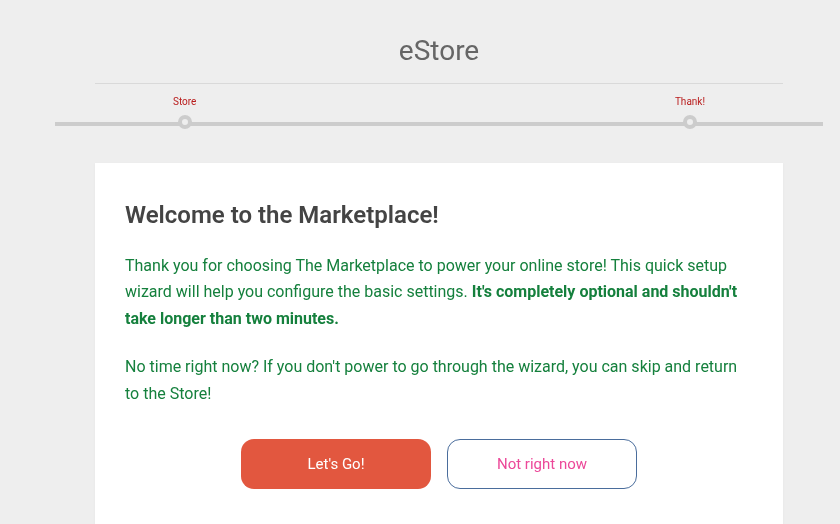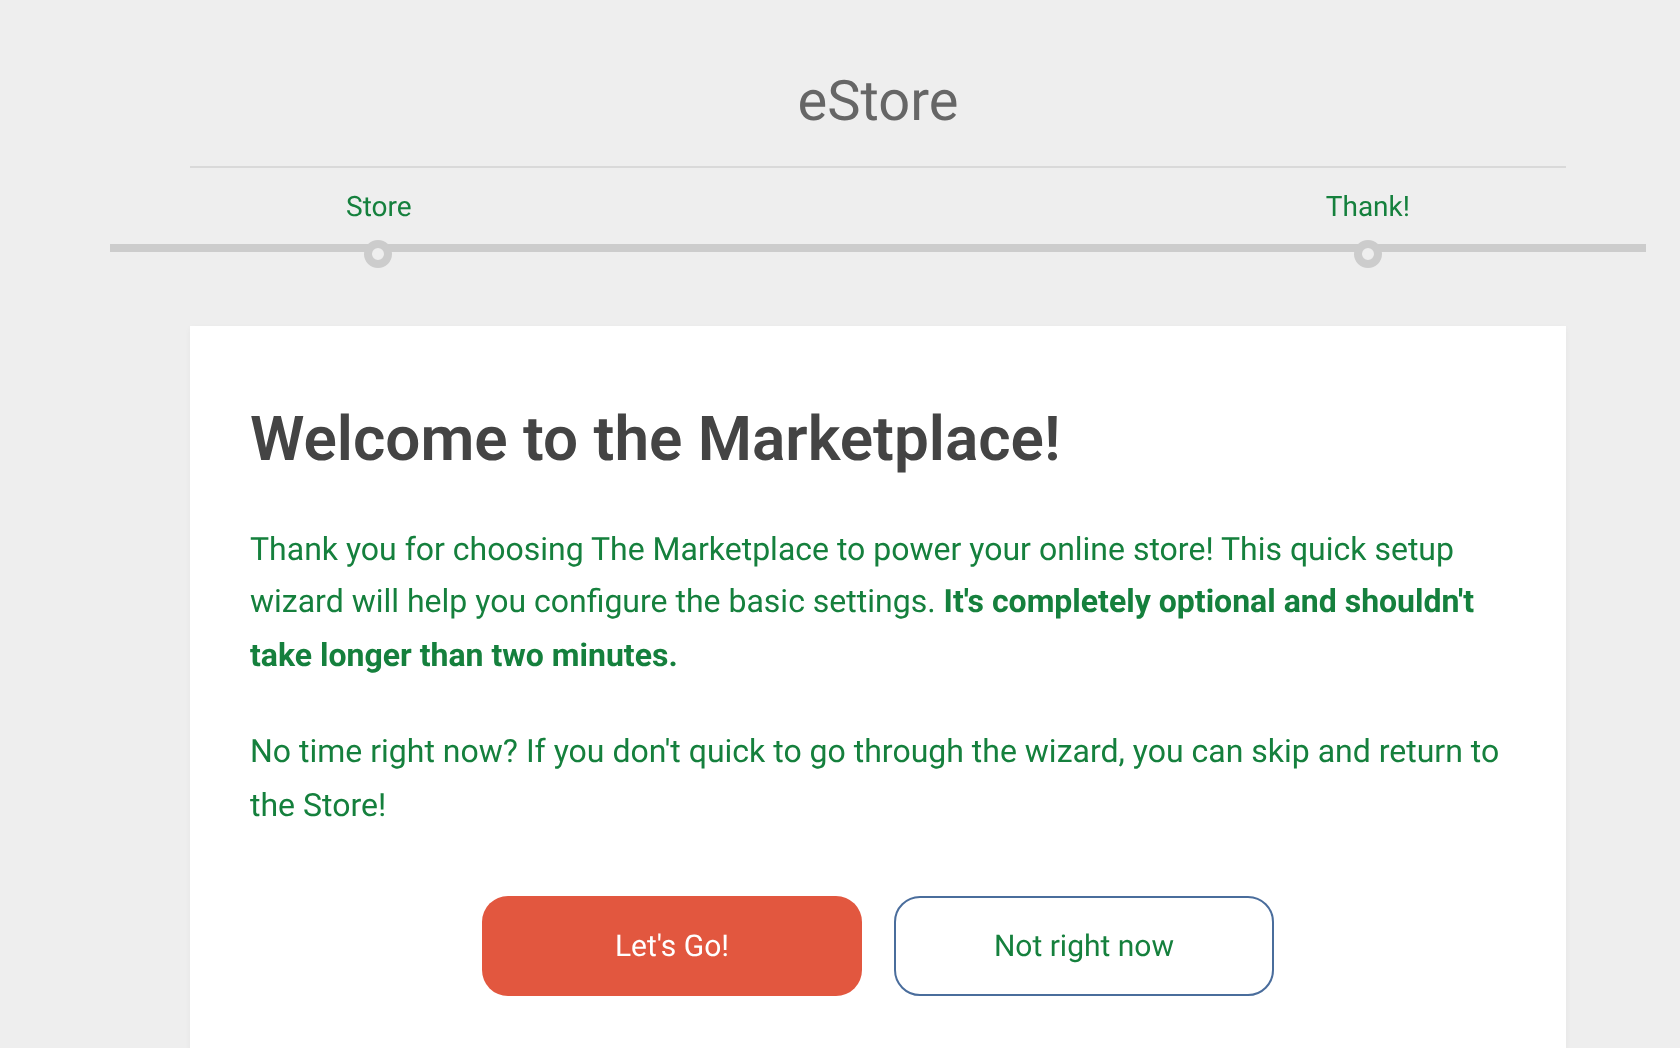--- a/index.html
+++ b/index.html
@@ -48,41 +48,41 @@
       position: relative;
       padding: 0 78px;
     }
     .step {
       display: flex;
       flex-direction: column;
       align-items: center;
       gap: 8px;
     }
     .step-label {
-      color: #15803d;
-      font-size: 14px;
+      color: #b91c1c;
+      font-size: 10px;
       padding-top: 12px;
     }
     .step-dot {
       width: 14px;
       height: 14px;
       border-radius: 50%;
       background: #eeeeee;
       border: 4px solid #cccccc;
       position: relative;
       z-index: 2;
     }
     .card {
       background: #ffffff;
       margin: 24px 57px 0 95px;
       padding: 38px 30px 38px 30px;
       box-shadow: 0 1px 3px rgba(0,0,0,0.04);
     }
     .card-title {
-      font-size: 31px;
+      font-size: 24px;
       color: #444444;
       font-weight: 600;
       margin-bottom: 24px;
     }
     .card-text {
       font-size: 16px;
       line-height: 1.65;
       color: #15803d;
       margin-bottom: 22px;
     }
@@ -102,21 +102,21 @@
       font-family: inherit;
     }
     .btn-primary {
       background: #e2573f;
       color: #ffffff;
       border: none;
       font-weight: 400;
     }
     .btn-secondary {
       background: #ffffff;
-      color: #15803d;
+      color: #ec4899;
       border: 1px solid #4a6d9c;
     }
   </style>
 </head>
 <body>
 
 <div class="container">
 
   <div class="header">
     <h1 class="header-title">eStore</h1>
@@ -134,20 +134,20 @@
         <span class="step-dot"></span>
       </div>
     </div>
   </div>
 
   <div class="card">
     <h2 class="card-title">Welcome to the Marketplace!</h2>
     <p class="card-text">
       <span>Thank you for choosing The Marketplace to power your online store! This quick setup wizard will help you configure the basic settings. </span><strong>It's completely optional and shouldn't take longer than two minutes.</strong>
     </p>
-    <p class="card-text">No time right now? If you don't quick to go through the wizard, you can skip and return to the Store!</p>
+    <p class="card-text">No time right now? If you don't power to go through the wizard, you can skip and return to the Store!</p>
     <div class="button-row">
       <button class="btn btn-primary">Let's Go!</button>
       <button class="btn btn-secondary">Not right now</button>
     </div>
   </div>
 
 </div>
 
 </body></html>

